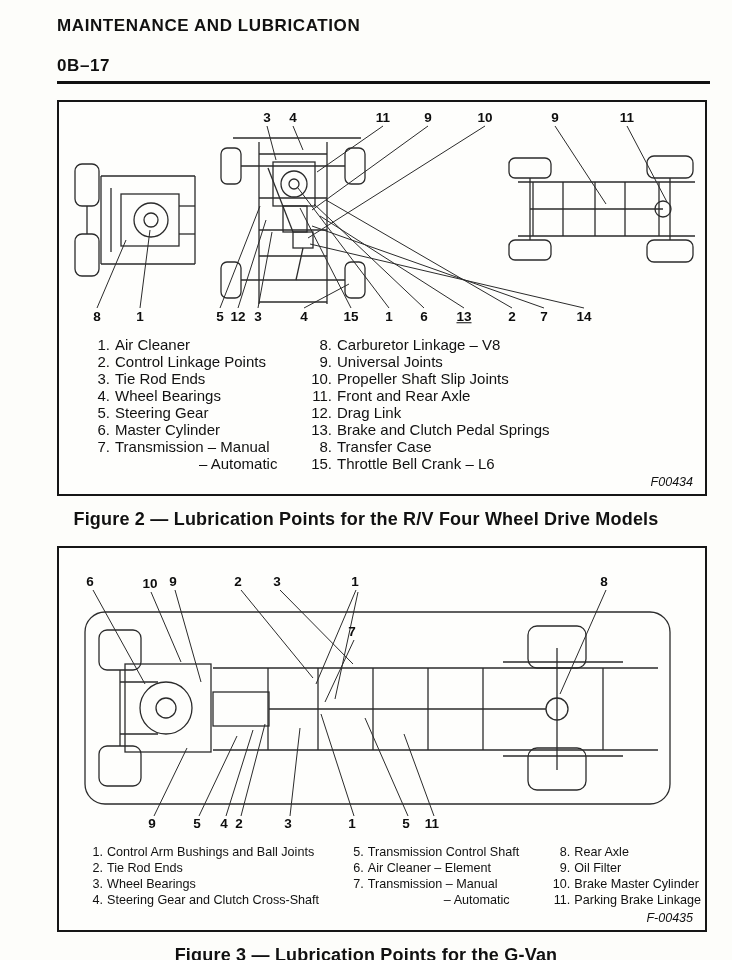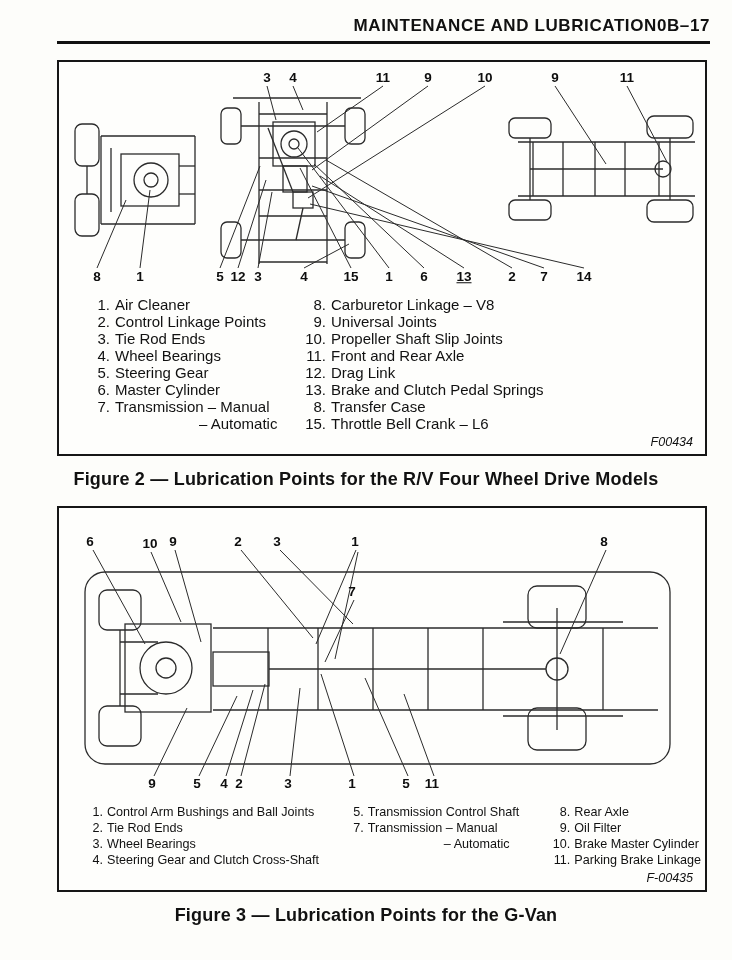--- a/index.html
+++ b/index.html
@@ -7,22 +7,22 @@
   body {
     width:732px; height:960px;
     font-family:"Liberation Sans", sans-serif;
     color:#111; overflow:hidden;
   }
   .page { position:relative; width:732px; height:960px; padding-top:16px; }
 
   
   .header { margin:0 22px 0 57px; }
   .header-line {
-    display:flex; justify-content:flex-end; align-items:baseline; 
-    font-weight:bold; font-size:17px; letter-spacing:.6px;
+    display:flex; justify-content:flex-end; align-items:baseline; gap:20px;
+    font-weight:bold; font-size:17px; letter-spacing:.6px;flex-direction:column;
   }
   .header-rule { height:3px; background:#111; margin-top:5px; }
 
   
   .figure-box {
     width:650px; margin:16px 0 0 57px;
     border:2px solid #161616; background:#fefefc;
     padding:4px 4px 5px 4px; position:relative;
   }
   .diagram { position:relative; }
@@ -37,21 +37,21 @@
 
   
   .legend { display:flex; margin-top:4px; font-size:15px; line-height:17px; }
   .legend ul { list-style:none; }
   .legend-item { white-space:nowrap; }
   .num { display:inline-block; width:23px; text-align:right; margin-right:5px; }
   .sub { display:block; padding-left:112px; }
   .sub:empty { display:none; }
 
   .fig2-col-left  { margin-left:24px; width:210px; }
-  .fig2-col-right { margin-left:6px; }
+  .fig2-col-right { margin-left:12px; }
 
   .legend.three-col { font-size:12.6px; line-height:16px;gap:16px; }
   .fig3-col1 { margin-left:20px; width:252px; }
   .fig3-col2 { width:196px; }
   .fig3-col2 .sub { padding-left:100px; }
   .fig3-col3 { }
   .legend.three-col .num { width:20px; margin-right:4px; }
 
   .ref { text-align:right; font-size:12.5px; padding:3px 8px 0 0;font-style:italic; }
 
@@ -288,20 +288,21 @@
           <li class="legend-item"><span class="num">2.</span><span class="lbl"><span>Tie Rod Ends</span></span></li>
 
           <li class="legend-item"><span class="num">3.</span><span class="lbl"><span>Wheel Bearings</span></span></li>
 
           <li class="legend-item"><span class="num">4.</span><span class="lbl"><span>Steering Gear and Clutch Cross-Shaft</span></span></li>
         </ul>
       <ul class="fig3-col2">
 
           <li class="legend-item"><span class="num">5.</span><span class="lbl"><span>Transmission Control Shaft</span></span></li>
 
+          <li class="legend-item"><span class="num">6.</span><span class="lbl"><span>Air Cleaner – Element</span></span></li>
 
           <li class="legend-item"><span class="num">7.</span><span class="lbl"><span>Transmission – Manual</span><span class="sub">– Automatic</span></span></li>
         </ul>
       <ul class="fig3-col3">
 
           <li class="legend-item"><span class="num">8.</span><span class="lbl"><span>Rear Axle</span></span></li>
 
           <li class="legend-item"><span class="num">9.</span><span class="lbl"><span>Oil Filter</span></span></li>
 
           <li class="legend-item"><span class="num">10.</span><span class="lbl"><span>Brake Master Cylinder</span></span></li>

